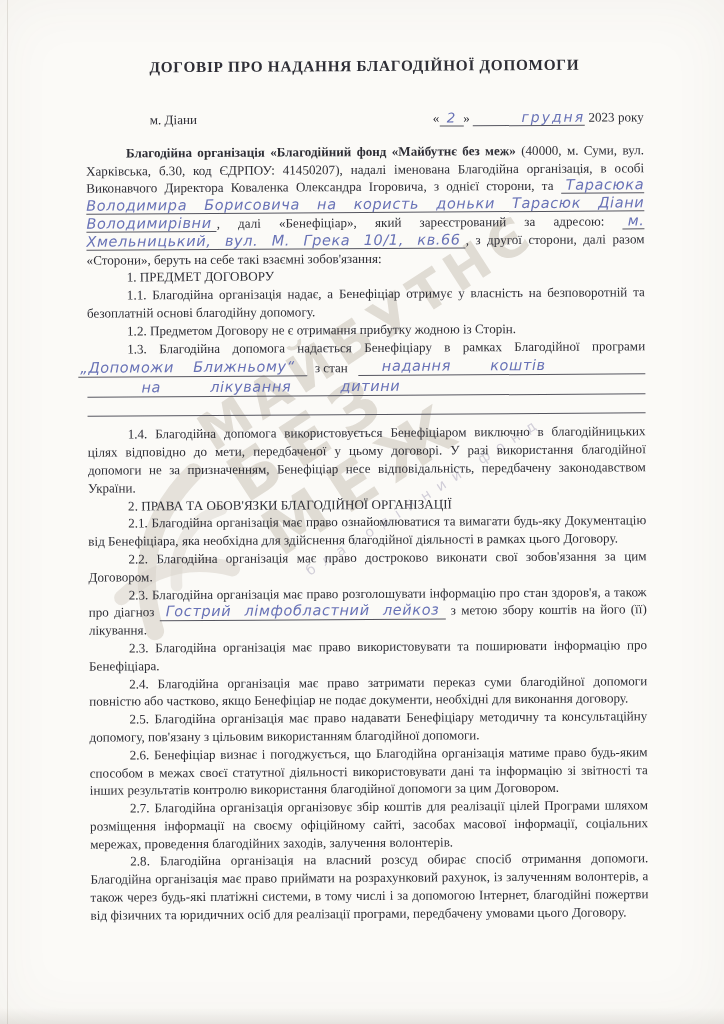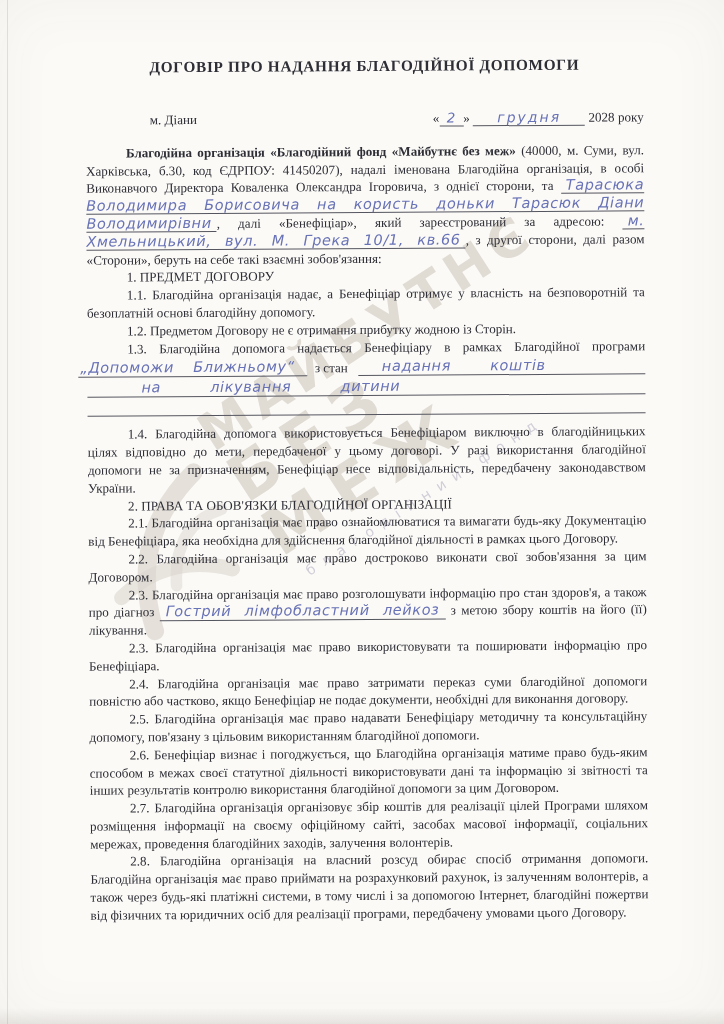--- a/index.html
+++ b/index.html
@@ -61,21 +61,21 @@
   .justify-last{text-align-last:justify;}
   .gap{margin-top:9px;}
   
   .hw{
     font-family:"DejaVu Sans", sans-serif; font-style:italic;
     color:var(--ink); font-size:14.5px; line-height:15px; letter-spacing:.6px;
   }
   .hw.fill{border-bottom:1px solid var(--rule); padding:0 5px; word-spacing:5px;}
   .day{display:inline-block; width:24px; text-align:center;
        border-bottom:1px solid var(--rule); font-size:13.5px;}
-  .month{display:inline-block; width:112px; text-align:center;
+  .month{display:inline-block; width:112px; text-align:right;
        border-bottom:1px solid var(--rule); font-size:14px; letter-spacing:2px;margin-top:14px;}
   .u{border-bottom:1.2px solid var(--rule);}
   .hwrow{display:flex; align-items:flex-end; height:20px;}
   .prog{margin-left:-9px; padding:0 12px 1px 2px; word-spacing:14px;}
   .mid{padding:0 10px 0 8px; flex:none;}
   .grow{flex:1; padding:0 10px 1px 24px;}
   .w1{word-spacing:34px;}
   .w2{word-spacing:44px; padding-left:54px;}
   .blank{height:19px;}
   .blank .u{flex:1; height:100%;}
@@ -98,21 +98,21 @@
       <div class="wm-sub">благодійний фонд</div>
     </div>
   </div>
 
   <div class="content">
 
     <div class="title">ДОГОВІР ПРО НАДАННЯ БЛАГОДІЙНОЇ ДОПОМОГИ</div>
 
     <div class="place-date">
       <span class="place">м. Діани</span>
-      <span class="date"><span>«</span><span class="hw day">2</span><span>»</span> <span class="hw month">грудня</span> <span>2028 року</span></span>
+      <span class="date"><span>«</span><span class="hw day">2</span><span>»</span> <span class="hw month">грудня</span> <span>2023 року</span></span>
     </div>
 
     <p class="para intro"><b>Благодійна організація «Благодійний фонд «Майбутнє без меж»</b><span> (40000, м. Суми, вул. Харківська, б.30, код ЄДРПОУ: 41450207), надалі іменована Благодійна організація, в особі Виконавчого Директора Коваленка Олександра Ігоровича, з однієї сторони, та </span><span class="hw fill">Тарасюка Володимира Борисовича на користь доньки Тарасюк Діани Володимирівни</span><span>, далі «Бенефіціар», який зареєстрований за адресою: </span><span class="hw fill">м. Хмельницький, вул. М. Грека 10/1, кв.66</span><span>, з другої сторони, далі разом «Сторони», беруть на себе такі взаємні зобов'язання:</span></p>
 
     <p class="para heading">1. ПРЕДМЕТ ДОГОВОРУ</p>
     <p class="para">1.1. Благодійна організація надає, а Бенефіціар отримує у власність на безповоротній та безоплатній основі благодійну допомогу.</p>
     <p class="para">1.2. Предметом Договору не є отримання прибутку жодною із Сторін.</p>
     <p class="para justify-last">1.3. Благодійна допомога надається Бенефіціару в рамках Благодійної програми</p>
 
     <div class="hwrow">

